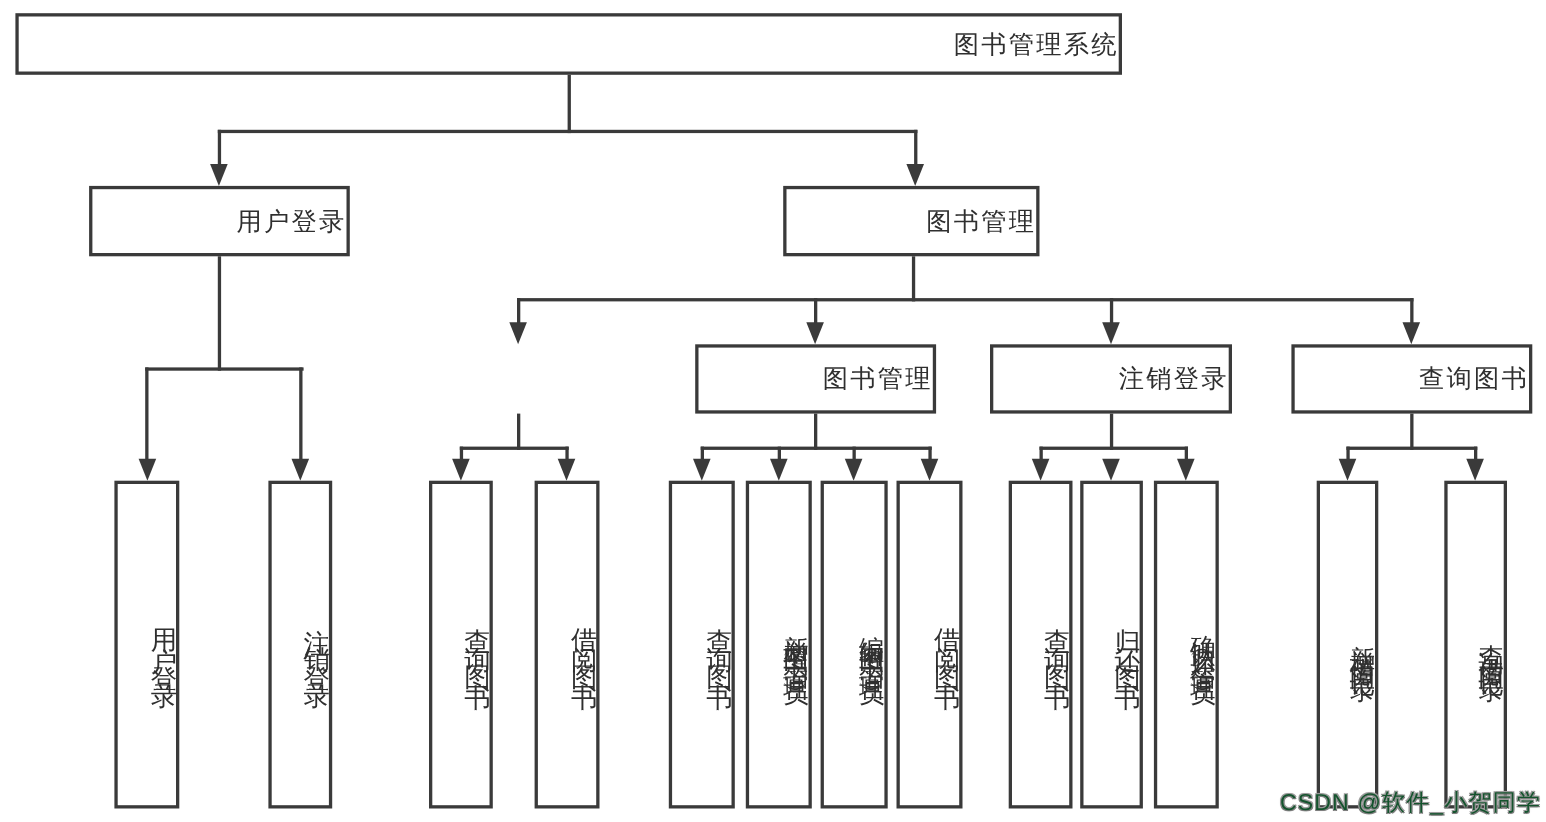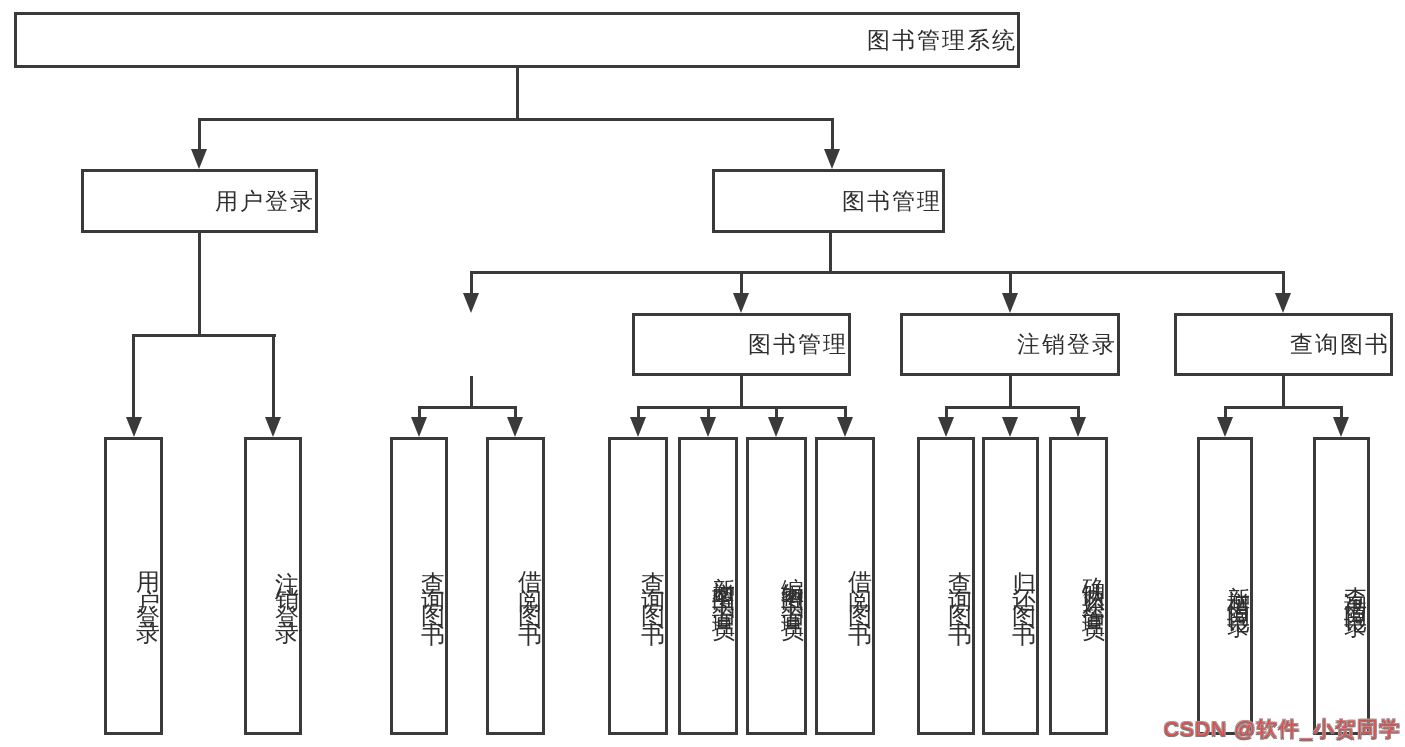--- a/index.html
+++ b/index.html
@@ -48,21 +48,21 @@
     width:0;height:0;
     border-left:8px solid transparent;
     border-right:8px solid transparent;
     border-top:20px solid var(--line);
   }
   .watermark{
     position:absolute;
     right:4px;bottom:4px;
     font-size:21px;
     letter-spacing:1px;
-    color:#ef4444;
+    color:#14532d;
     text-shadow:-1px -1px 0 #9a9a9a, 1px -1px 0 #9a9a9a, -1px 1px 0 #7d7d7d, 1px 1px 0 #7d7d7d, 0 0 2px #aaaaaa;
     white-space:nowrap;
   }
 </style>
 </head>
 <body>
 
 <div class="canvas">
 
   <div class="box" style="left:14px;top:12px;width:1006px;height:56px">

